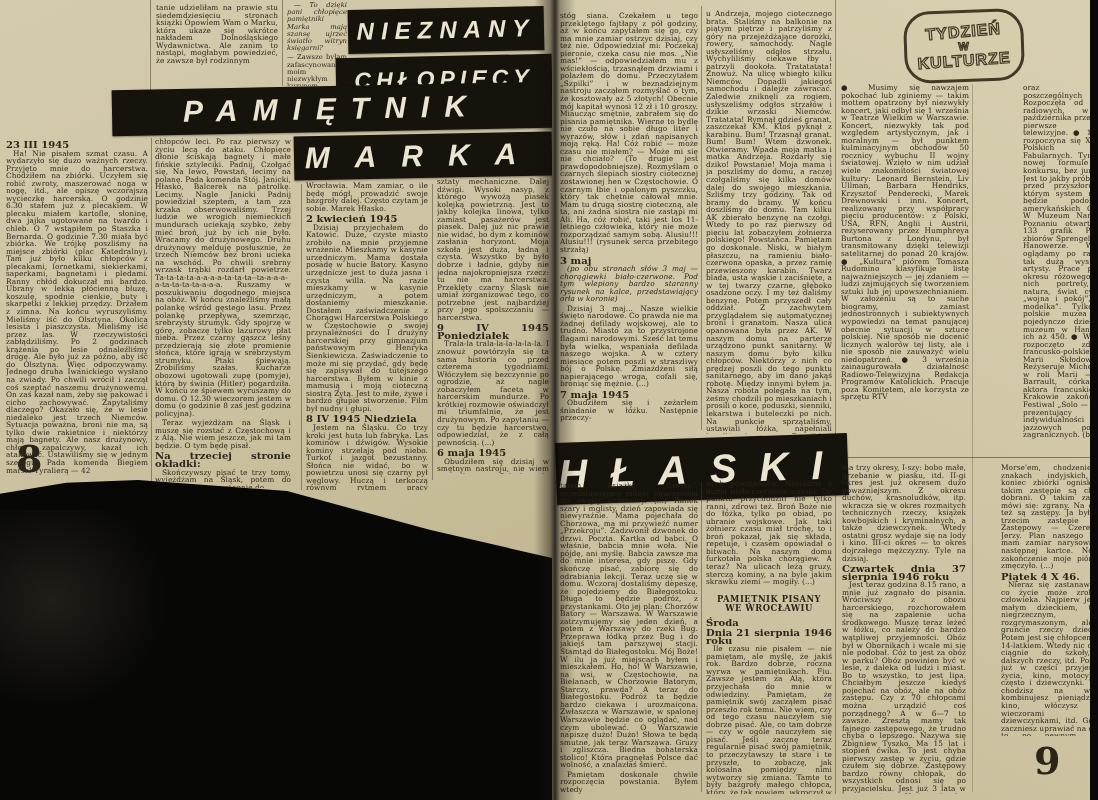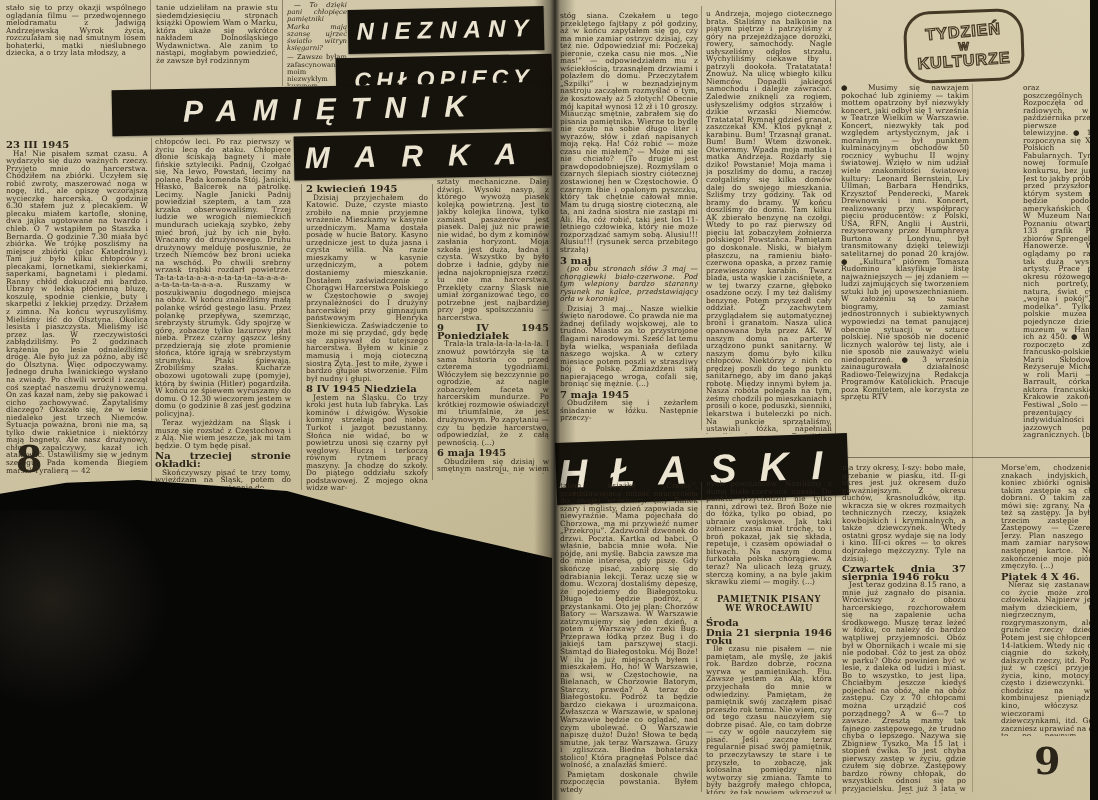--- a/index.html
+++ b/index.html
@@ -44,23 +44,20 @@
   #right-edge{position:absolute;left:1090px;top:0;width:8px;height:800px;background:#0b0906;}
   #glare{position:absolute;left:0;top:510px;width:170px;height:200px;pointer-events:none;
     background:radial-gradient(ellipse at 30% 45%,rgba(150,135,105,.18),rgba(0,0,0,0) 70%);}
 </style>
 </head>
 <body>
 
 <div id="stage">
 
   <div class="page" id="page-left">
-    <div class="col" style="left:6px;top:4px;width:140px;height:80px;">
-        <p class="blk-c">stało się to przy okazji wspólnego oglądania filmu — przedwojennego melodramatu z Jadwigą Andrzejewską Wyrok życia, rozczulałam się nad smutnym losem bohaterki, matki nieślubnego dziecka, a o trzy lata młodszy, a</p>
-      </div>
     <div class="vrule" style="left:150px;top:0;height:134px;"></div>
     <div class="col" style="left:156px;top:4px;width:122px;height:80px;">
         <p class="blk-c">tanie udzieliłam na prawie stu siedemdziesięciu stronach książki Opowiem Wam o Marku, która ukaże się wkrótce nakładem Dolnośląskiego Wydawnictwa. Ale zanim to nastąpi, mogłabym powiedzieć, że zawsze był rodzinnym</p>
       </div>
     <div class="vrule" style="left:282px;top:0;height:86px;"></div>
     <div class="col" style="left:287px;top:2px;width:60px;height:84px;font-size:6.8px;line-height:7.2px;">
         <p class="blk-pi">— To dzięki pani chłopięce pamiętniki Marka mają szansę ujrzeć światło witryn księgarni?</p>
         <p class="blk-c">— Zawsze byłam zafascynowana moim niezwykłym kuzynem, prosiłam więc matkę Marka, aby nagrywała swoje wspo-</p>
       </div>
 
@@ -75,20 +72,21 @@
       </div>
     <div class="vrule" style="left:151px;top:138px;height:350px;"></div>
     <div class="col" style="left:155px;top:138px;width:136px;height:350px;">
         <p class="blk-c">chłopców leci. Po raz pierwszy w życiu lecą do ataku. Chłopięce dłonie ściskają bagnety i małe fińskie sztyleciki. Padnij, Czołgać się, Na lewo, Powstań, lecimy na polanę. Pada komenda Stój. Janicki, Hłasko, Balcerek na patrolkę. Lecimy. Nagle Janicki Padnij powiedział szeptem, a tam zza krzaka obserwowaliśmy. Trzej ludzie we wrogich niemieckich mundurach uciekają szybko, żeby mieć broń, już by ich nie było. Wracamy do drużynowego. Druhu drużynowy melduję posłusznie, że trzech Niemców bez broni ucieka na wschód. Po chwili srebrny wrzask trąbki rozdarł powietrze. Ta-ta-ta-ta-a-a-a-a-ta-ta-ta--ta-a-a-a-a-ta-ta-ta-ta-a-a-a. Ruszamy w poszukiwaniu dogodnego miejsca na obóz. W końcu znaleźliśmy małą polankę wśród gęstego lasu. Przez polankę przepływa, szemrząc, srebrzysty strumyk. Gdy spojrzę w górę, zobaczę tylko lazurowy płat nieba. Przez czarny gąszcz leśny przedzierają się złote promienie słońca, które igrają w srebrzystym strumyku. Ptaki śpiewają. Zrobiliśmy szałas. Kucharze obozowi ugotowali zupę (pomyje), którą by świnia (Hitler) pogardziła. W końcu ze śpiewem wyruszamy do domu. O 12.30 wieczorem jestem w domu (o godzinie 8 zaś jest godzina policyjna).</p>
         <p class="blk-p">Teraz wyjeżdżam na Śląsk i muszę się rozstać z Częstochową i z Alą. Nie wiem jeszcze, jak mi tam będzie. O tym będę pisał.</p>
         <p class="blk-h">Na trzeciej stronie okładki:</p>
         <p class="blk-p">Skończywszy pisać te trzy tomy, wyjeżdżam na Śląsk, potem do Białegostoku, a następnie do</p>
       </div>
     <div class="vrule" style="left:301px;top:184px;height:306px;"></div>
     <div class="col" style="left:306px;top:182px;width:122px;height:308px;">
+        <p class="blk-c">Wrocławia. Mam zamiar, o ile będę mógł, prowadzić swoje bazgroły dalej. Często czytam je sobie. Marek Hłasko.</p>
         <p class="blk-h">2 kwiecień 1945</p>
         <p class="blk-p">Dzisiaj przyjechałem do Katowic. Duże, czyste miasto zrobiło na mnie przyjemne wrażenie. Mieszkamy w kasynie urzędniczym. Mama dostała posadę w hucie Batory. Kasyno urzędnicze jest to duża jasna i czysta willa. Na razie mieszkamy w kasynie urzędniczym, a potem dostaniemy mieszkanie. Dostałem zaświadczenie z Chorągwi Harcerstwa Polskiego w Częstochowie o swojej przynależności do I drużyny harcerskiej przy gimnazjum państwowym Henryka Sienkiewicza. Zaświadczenie to może mi się przydać, gdy będę się zapisywał do tutejszego harcerstwa. Byłem w kinie z mamusią i moją cioteczną siostrą Zytą. Jest to miłe, żywe i bardzo głupie stworzenie. Film był nudny i głupi.</p>
         <p class="blk-h">8 IV 1945 Niedziela</p>
         <p class="blk-p">Jestem na Śląsku. Co trzy kroki jest huta lub fabryka. Las kominów i dźwigów. Wysokie kominy strzelają pod niebo. Turkot i jazgot bezustanny. Słońca nie widać, bo w powietrzu unosi się czarny pył węglowy. Huczą i terkoczą równym rytmem pracy maszyny. Ja chodzę do szkoły. Do piątego oddziału szkoły podstawowej. Z mojego okna widzę war-</p>
       </div>
     <div class="vrule" style="left:432px;top:184px;height:296px;"></div>
     <div class="col" style="left:437px;top:178px;width:112px;height:296px;">
         <p class="blk-c">sztaty mechaniczne. Dalej dźwigi. Wysoki nasyp, z którego wywożą piasek kolejką powietrzną. Jest to jakby kolejka linowa, tylko zamiast pasażerów jest piasek. Dalej już nic prawie nie widać, bo dym z kominów zasłania horyzont. Moja szkoła jest duża, ładna i czysta. Wszystko by było dobrze i ładnie, gdyby nie jedna najokropniejsza rzecz: tu nie ma harcerstwa. Przeklęty czarny Śląsk nie umiał zorganizować tego, co potrzebne jest najbardziej przy jego spolszczaniu — harcerstwa.</p>
         <p class="blk-h">9 IV 1945 Poniedziałek</p>
         <p class="blk-p">Trala-la trala-la-la-la-la-la. I znowuż powtórzyła się ta sama historia co przed czterema tygodniami. Włóczyłem się bezczynnie po ogrodzie, aż nagle zobaczyłem faceta w harcerskim mundurze. Po krótkiej rozmowie oświadczył mi triumfalnie, że jest drużynowym. Po zapytaniu — czy tu będzie harcerstwo, odpowiedział, że z całą pewnością. (...)</p>

